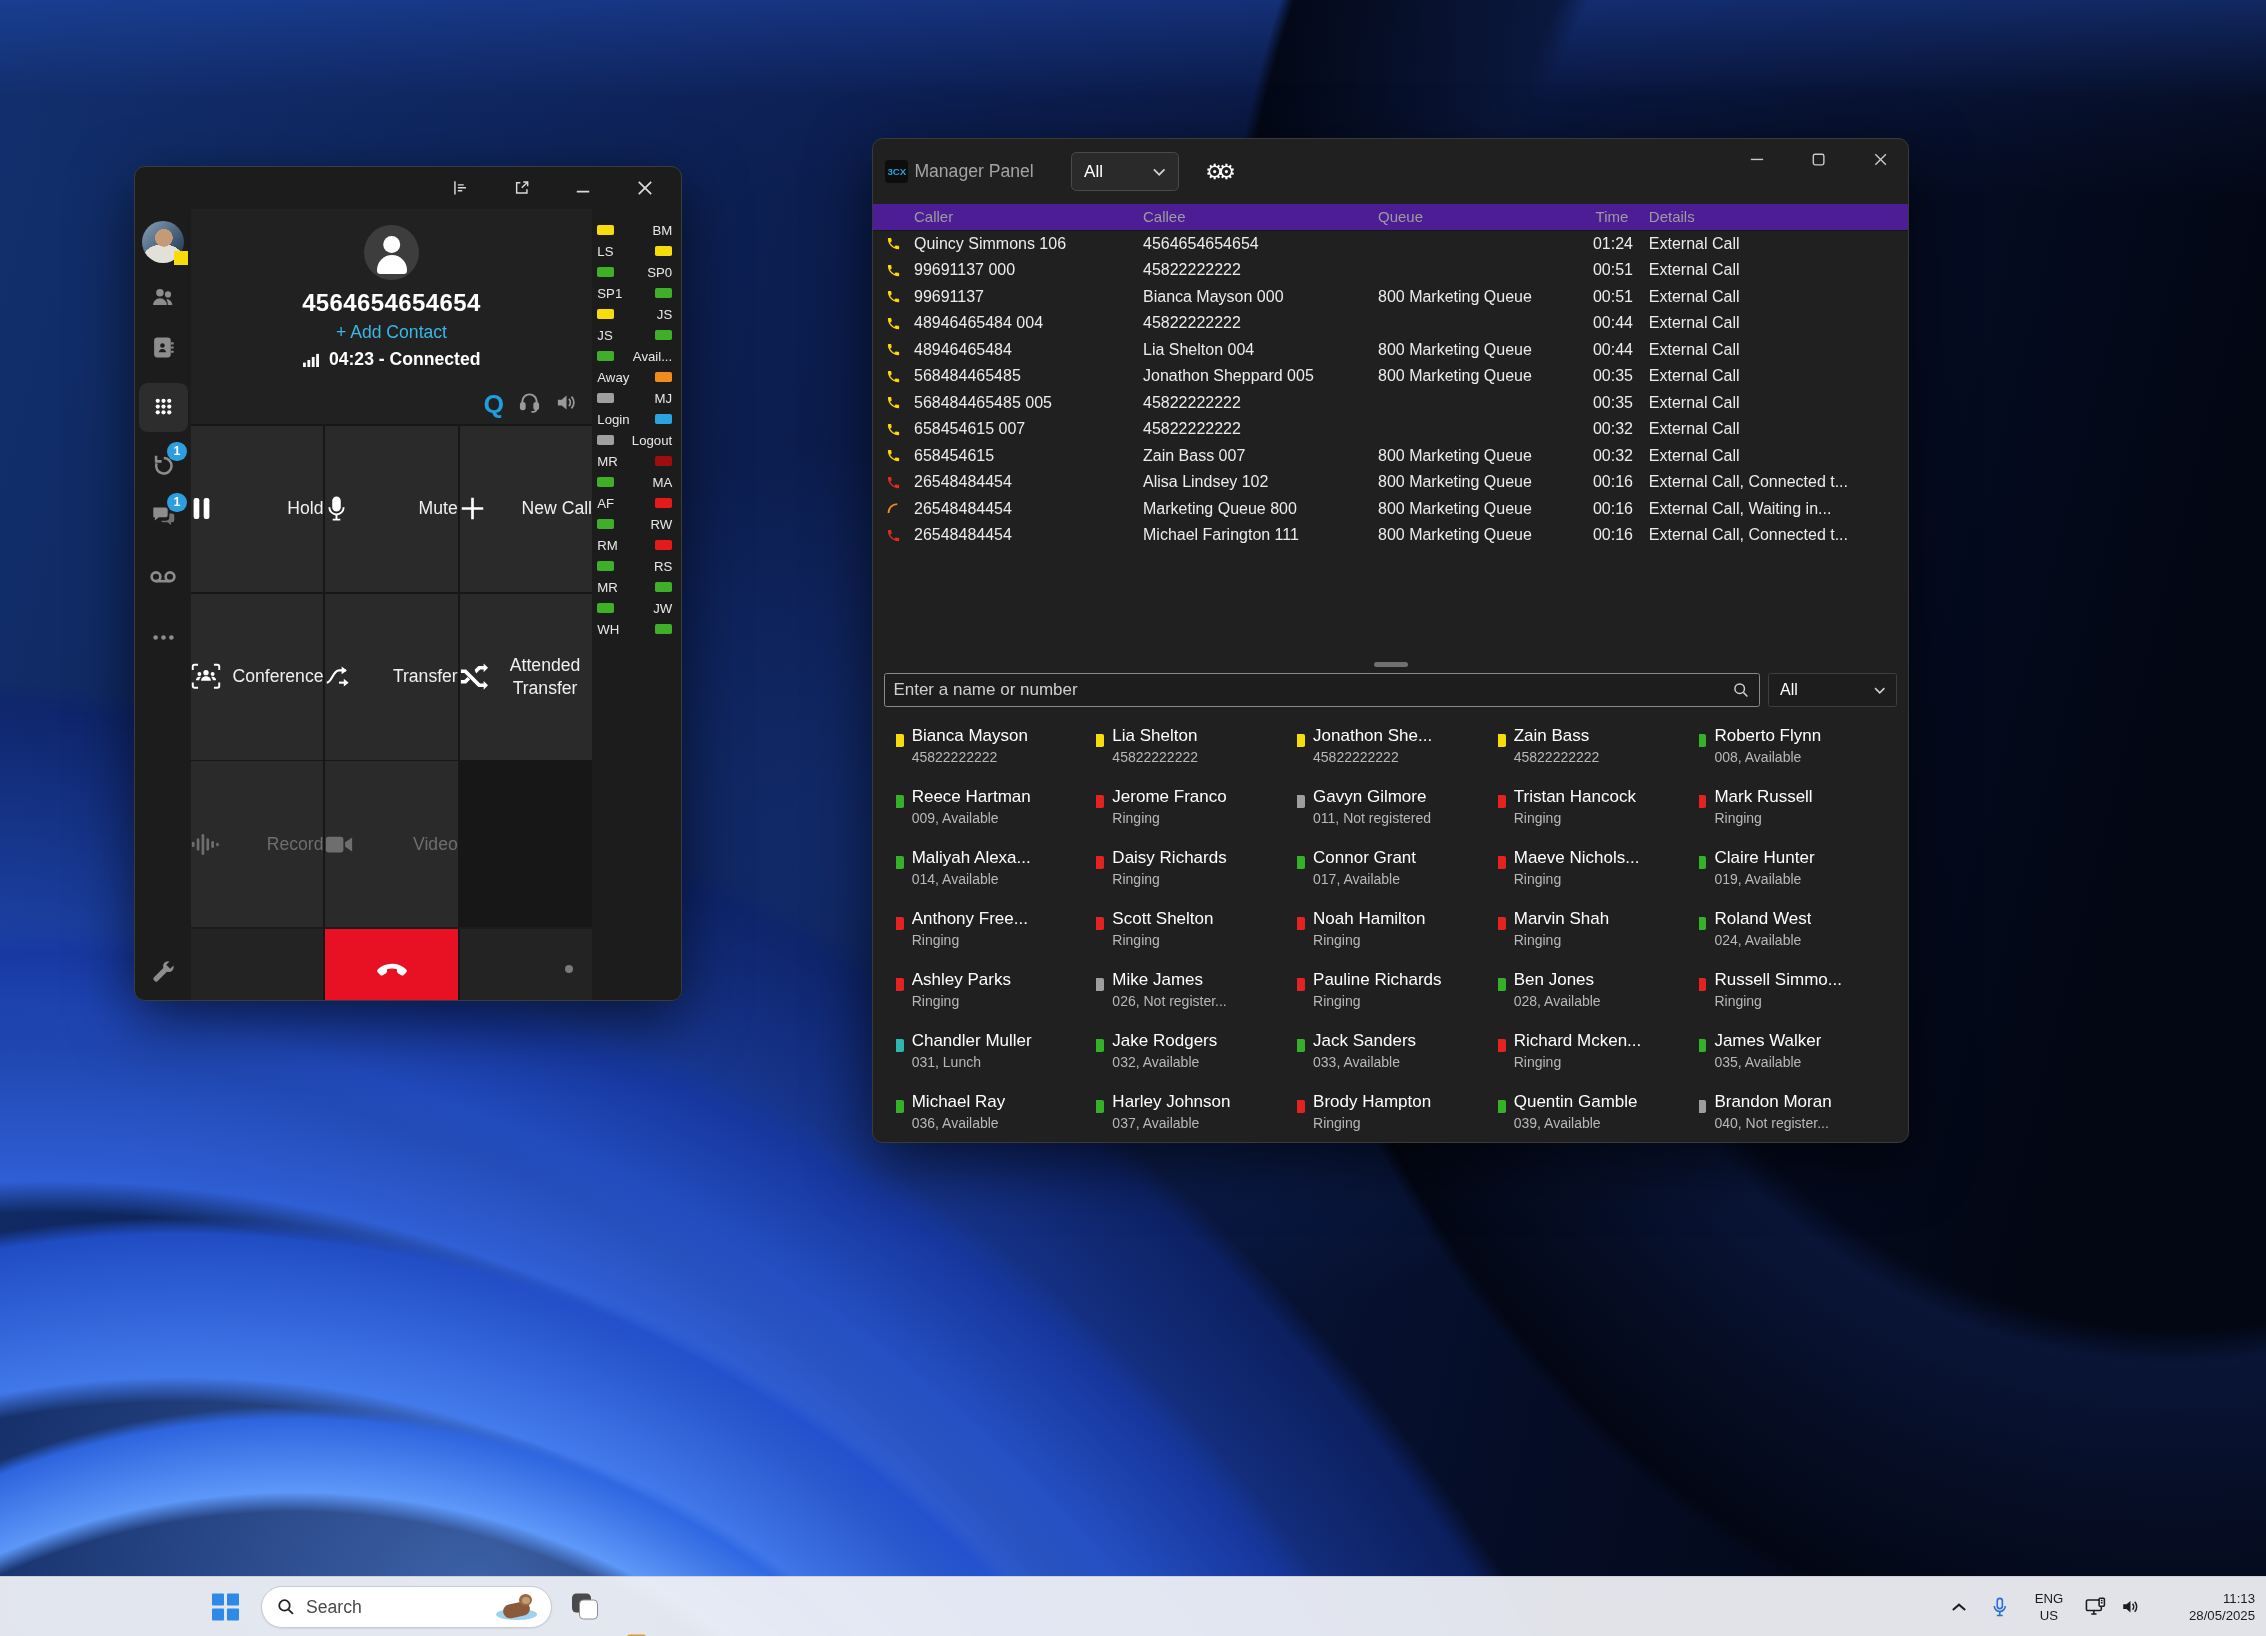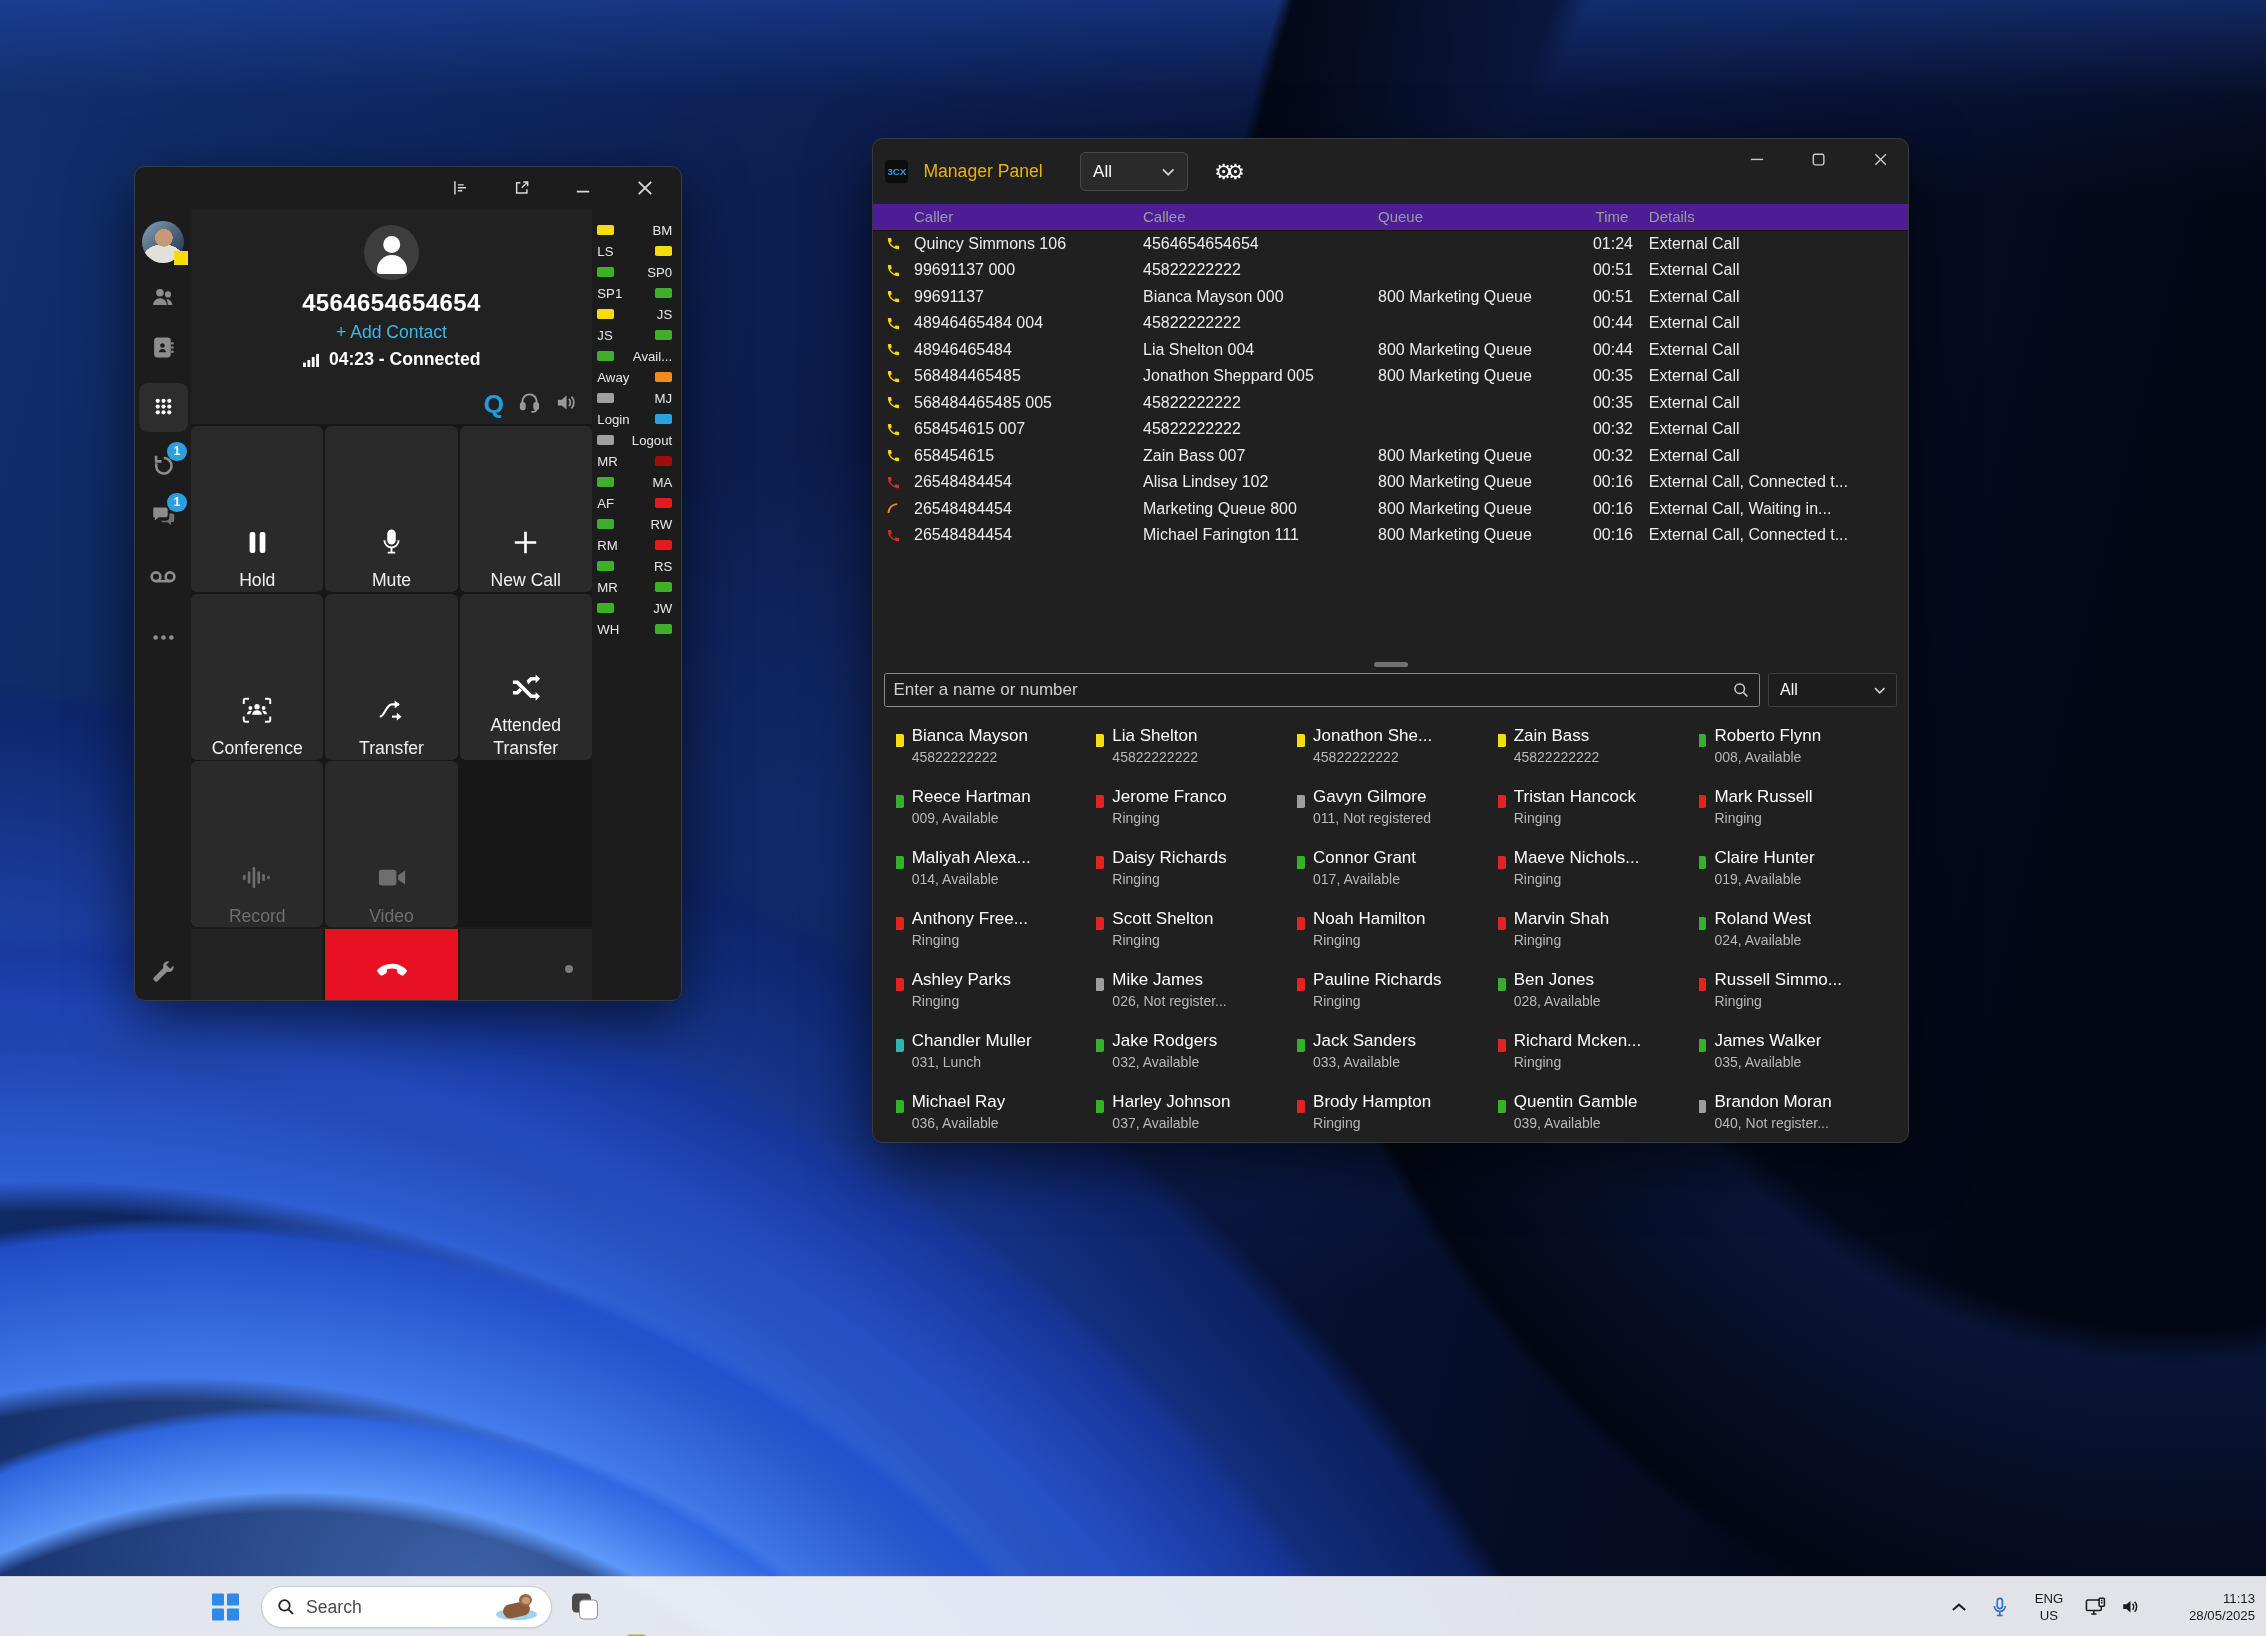--- a/index.html
+++ b/index.html
@@ -47,39 +47,39 @@
   .ci-avatar { margin-top:16px; width:55px; height:55px; border-radius:50%; background:#3d3d3d; position:relative; }
   .ci-avatar:before { content:""; position:absolute; left:50%; top:10.6px; transform:translateX(-50%); width:17.6px; height:17.6px; border-radius:50%; background:#fff; }
   .ci-avatar:after { content:""; position:absolute; left:50%; top:30px; transform:translateX(-50%); width:30px; height:19.4px; border-radius:15px 15px 3.5px 3.5px; background:#fff; }
   .ci-number { margin-top:8.8px; color:#fff; font-size:24px; font-weight:bold; letter-spacing:0.4px; }
   .ci-add { margin-top:5.3px; color:#3ab7e6; font-size:17.6px; }
   .ci-status { margin-top:6.2px; color:#fff; font-size:17.6px; font-weight:bold; display:flex; align-items:center; gap:8.8px; }
   .ci-tools { position:absolute; right:14px; bottom:7px; display:flex; align-items:center; gap:14px; }
   .q-ic { color:#1f9ddc; font-size:26.5px; font-weight:800; line-height:1; }
 
   .btn-grid { display:grid; grid-template-columns:1fr 1fr 1fr; grid-auto-rows:166px; gap:1.8px; background:#171717; padding-top:1.8px; }
-  .gbtn { background:#2a2a2a; display:flex; flex-direction:column; align-items:center; justify-content:flex-end; gap:10.6px; color:#f0f0f0; font-size:17.6px; text-align:center; line-height:1.3;border-radius:6px; }
+  .gbtn { background:#2a2a2a; display:flex; flex-direction:row; align-items:center; justify-content:space-between; gap:10.6px; color:#f0f0f0; font-size:17.6px; text-align:center; line-height:1.3; }
   .gbtn .bicon { height:32px; display:flex; align-items:center; justify-content:center; }
   .gbtn.disabled { color:#6e6e6e; }
   .hang-row { display:grid; grid-template-columns:1fr 1fr 1fr; gap:1.8px; background:#171717; height:79px; margin-top:1.8px; }
   .hang-cell { background:#232323; position:relative; }
   .hangup { background:#e81123; display:flex; align-items:center; justify-content:center; }
   .gray-dot { position:absolute; right:19.4px; top:50%; transform:translateY(-50%); width:8px; height:8px; border-radius:50%; background:#7a7a7a; }
 
   .sp-blf { background:#1c1c1c; padding:10.6px 8.8px 0 5.3px; }
   .blf-row { display:flex; align-items:center; justify-content:space-between; height:21px; }
   .blf-row[data-side="left"] { flex-direction:row-reverse; }
   .blf-sq { width:17px; height:10.6px; border-radius:1.8px; flex:none; }
   .blf-label { color:#e8e8e8; font-size:13.2px; }
 
   
   .manager { left:872px; top:138px; width:1037px; height:1005px; background:#202020; border:0.9px solid #3a3a3a; display:flex; flex-direction:column; }
   .mg-titlebar { height:65px; display:flex; align-items:center; padding:0 12.4px; position:relative; flex:none; }
   .mg-logo { width:23px; height:23px; background:#0d0d0d; border-radius:3.5px; color:#2aa3dd; font-size:9.7px; font-weight:bold; display:flex; align-items:center; justify-content:center; }
-  .mg-title { color:#eab308; font-size:17.6px; margin-left:15px; }
+  .mg-title { color:#a3a3a3; font-size:17.6px; margin-left:6px; }
   .mg-filter { margin-left:37px; width:108px; height:39px; background:#2a2a2a; border:0.9px solid #4a4a4a; border-radius:5.3px; display:flex; align-items:center; justify-content:space-between; padding:0 12.4px; color:#fff; font-size:17px; }
   .mg-gears { margin-left:26.5px; color:#fff; font-family:"DejaVu Sans", sans-serif; font-size:21px; letter-spacing:-7px; }
   .mg-controls { position:absolute; right:16px; top:8.8px; display:flex; gap:39px; color:#c9c9c9; }
   .wc { width:23px; height:23px; display:flex; align-items:center; justify-content:center; }
 
   .mg-table-head { height:26.5px; background:#4c1d95; display:grid; grid-template-columns:41px 229px 235px 206px 56px 1fr; align-items:center; color:#9c9c9c; font-size:15px; border-bottom:0.9px solid #161616; flex:none; }
   .mg-rows { flex:none; }
   .mg-row { height:26.5px; display:grid; grid-template-columns:41px 229px 235px 206px 56px 1fr; align-items:center; color:#ececec; font-size:16px; }
   .mg-row .cell { white-space:nowrap; overflow:hidden; padding-right:7px; }
   .row-icon { display:flex; align-items:center; justify-content:center; }

